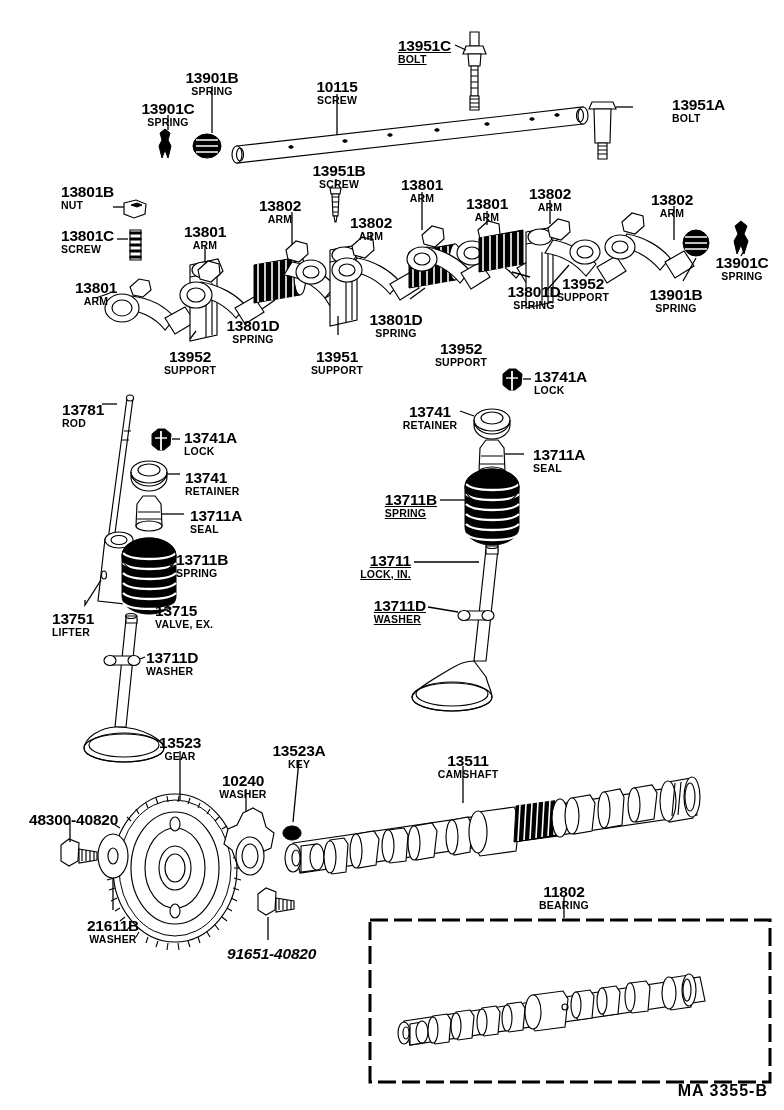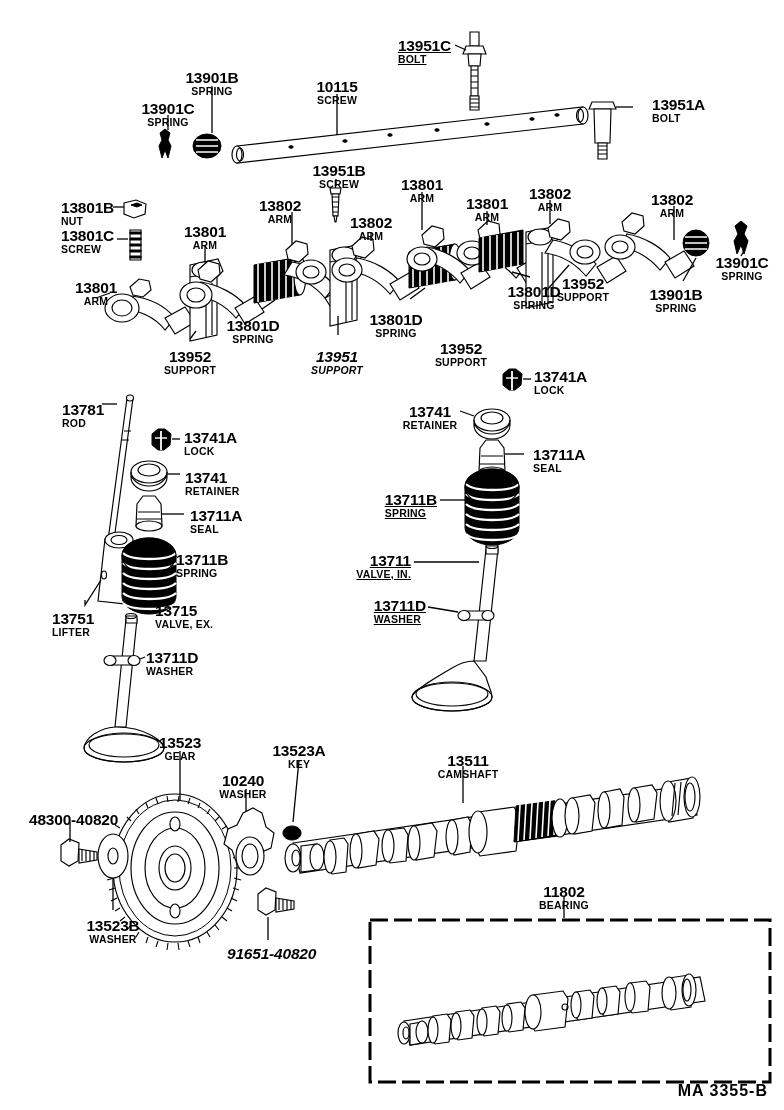--- a/index.html
+++ b/index.html
@@ -470,41 +470,41 @@
   <div class="lbl ctr sub-ct" style="left:212px;top:70px;">
     <span class="num">13901B</span>
     <span class="sub">SPRING</span>
   </div>
 
   <div class="lbl ctr sub-ct" style="left:337px;top:79px;">
     <span class="num">10115</span>
     <span class="sub">SCREW</span>
   </div>
 
-  <div class="lbl sub-lf" style="left:652px;top:97px;">
+  <div class="lbl sub-lf" style="left:672px;top:97px;">
     <span class="num">13951A</span>
     <span class="sub">BOLT</span>
   </div>
 
   <div class="lbl ctr sub-ct" style="left:168px;top:101px;">
     <span class="num">13901C</span>
     <span class="sub">SPRING</span>
   </div>
 
   <div class="lbl ctr sub-ct" style="left:339px;top:163px;">
     <span class="num">13951B</span>
     <span class="sub">SCREW</span>
   </div>
 
   <div class="lbl ctr sub-ct" style="left:422px;top:177px;">
     <span class="num">13801</span>
     <span class="sub">ARM</span>
   </div>
 
-  <div class="lbl sub-lf" style="left:61px;top:200px;">
+  <div class="lbl sub-lf" style="left:61px;top:184px;">
     <span class="num">13801B</span>
     <span class="sub">NUT</span>
   </div>
 
   <div class="lbl ctr sub-ct" style="left:280px;top:198px;">
     <span class="num">13802</span>
     <span class="sub">ARM</span>
   </div>
 
   <div class="lbl ctr sub-ct" style="left:550px;top:186px;">
@@ -565,21 +565,21 @@
   <div class="lbl ctr sub-ct" style="left:396px;top:312px;">
     <span class="num">13801D</span>
     <span class="sub">SPRING</span>
   </div>
 
   <div class="lbl ctr sub-ct" style="left:190px;top:349px;">
     <span class="num">13952</span>
     <span class="sub">SUPPORT</span>
   </div>
 
-  <div class="lbl ctr sub-ct" style="left:337px;top:349px;font-style:italic;">
+  <div class="lbl ctr sub-ct" style="left:337px;top:349px;">
     <span class="num">13951</span>
     <span class="sub">SUPPORT</span>
   </div>
 
   <div class="lbl ctr sub-ct" style="left:461px;top:341px;">
     <span class="num">13952</span>
     <span class="sub">SUPPORT</span>
   </div>
 
   <div class="lbl ctr sub-ct" style="left:583px;top:276px;">
@@ -627,21 +627,21 @@
     <span class="sub">SEAL</span>
   </div>
 
   <div class="lbl sub-lf" style="left:176px;top:552px;">
     <span class="num">13711B</span>
     <span class="sub">SPRING</span>
   </div>
 
   <div class="lbl rt sub-lf" style="left:411px;top:553px;">
     <span class="num">13711</span>
-    <span class="sub">VALVE, IN.</span>
+    <span class="sub">LOCK, IN.</span>
   </div>
 
   <div class="lbl sub-lf" style="left:52px;top:611px;">
     <span class="num">13751</span>
     <span class="sub">LIFTER</span>
   </div>
 
   <div class="lbl sub-lf" style="left:155px;top:603px;">
     <span class="num">13715</span>
     <span class="sub">VALVE, EX.</span>
@@ -681,21 +681,21 @@
     <span class="num">48300-40820</span>
     <span class="sub"></span>
   </div>
 
   <div class="lbl ctr sub-ct" style="left:564px;top:884px;">
     <span class="num">11802</span>
     <span class="sub">BEARING</span>
   </div>
 
   <div class="lbl ctr sub-ct" style="left:113px;top:918px;">
-    <span class="num">13523B</span>
+    <span class="num">21611B</span>
     <span class="sub">WASHER</span>
   </div>
 
   <div class="lbl sub-lf" style="left:227px;top:946px;font-style:italic;">
     <span class="num">91651-40820</span>
     <span class="sub"></span>
   </div>
 
 </div>
 

